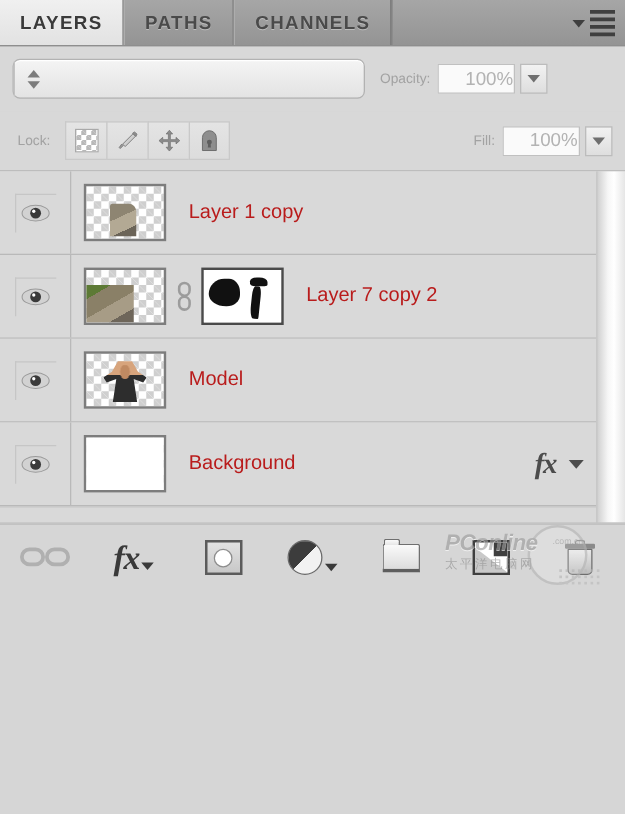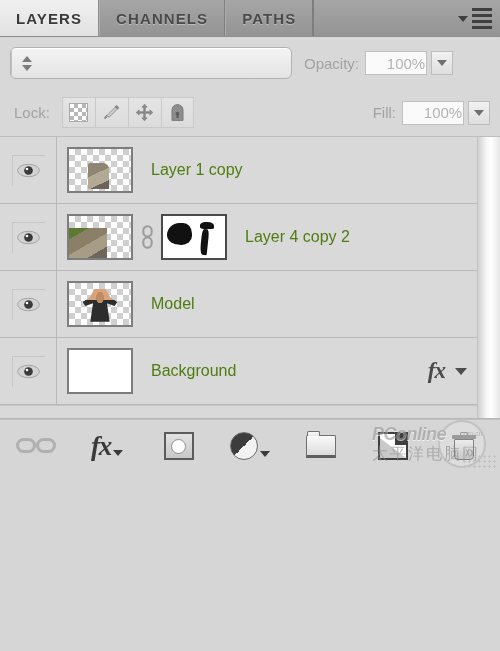--- a/index.html
+++ b/index.html
@@ -87,21 +87,21 @@
   }
   .spinner{
     width:30px;height:28px;
     border-left:1px solid #c3c3c3;
     display:flex;flex-direction:column;align-items:center;justify-content:center;gap:3px;
   }
   .sp-up{width:0;height:0;border-left:5px solid transparent;border-right:5px solid transparent;border-bottom:6px solid #7c7c7c;}
   .sp-dn{width:0;height:0;border-left:5px solid transparent;border-right:5px solid transparent;border-top:6px solid #7c7c7c;}
 
   .fieldlabel{
-    font-size:15px;color:#a2a2a2;
+    font-size:11px;color:#a2a2a2;
     margin-left:12px;margin-right:6px;
     white-space:nowrap;
   }
   .numfield{
     width:62px;height:24px;
     background:#fafafa;
     border:1px solid #c0c0c0;
     display:flex;align-items:center;justify-content:center;
     font-size:15px;color:#b3b3b3;
     box-sizing:border-box;
@@ -224,21 +224,21 @@
     width:66px;height:46px;
     border:2px solid #4a4a4a;
     background:#fff;
     box-sizing:border-box;
     position:relative;overflow:hidden;
     flex:0 0 auto;
     cursor:pointer;
   }
   .rowname{
     margin-left:18px;
-    font-size:16px;color:#4d7c0f;
+    font-size:16px;color:#b91c1c;
     white-space:nowrap;
     flex:1;
     overflow:hidden;
   }
   .row.selected .rowname{color:#1c1c1c;font-weight:bold;}
   .fxcell{
     display:flex;align-items:center;gap:10px;
     padding-right:10px;
   }
   .fx-glyph{
@@ -344,35 +344,35 @@
   }
   .trash .hand{
     position:absolute;top:-1px;left:8px;
     width:8px;height:4px;
     border:1px solid #8a8a8a;border-bottom:none;
     border-radius:2px 2px 0 0;box-sizing:border-box;
   }
 
   
   .watermark{
-    position:absolute;right:2px;bottom:0px;
+    position:absolute;right:18px;bottom:0px;
     width:126px;height:52px;
     pointer-events:none;
     opacity:.62;
   }
   .wm-text{
     position:absolute;left:0;top:4px;
     font-size:18px;font-weight:bold;font-style:italic;
     color:#9a9a9a;
     letter-spacing:-.5px;
     text-shadow:0 1px 0 #fff;
   }
   .wm-sub{
     position:absolute;left:0;top:24px;
-    font-size:16px;color:#8f8f8f;letter-spacing:2px;
+    font-size:10px;color:#8f8f8f;letter-spacing:2px;
     font-family:Liberation Serif, serif;
   }
   .wm-dom{
     position:absolute;left:86px;top:10px;
     font-size:7px;color:#a4a4a4;
   }
   .wm-seal{
     position:absolute;right:12px;top:0px;
     width:44px;height:44px;border-radius:50%;
     border:2px solid #b5b5b5;
@@ -430,24 +430,24 @@
 </head>
 <body>
 
 <div class="panel">
 
   <div class="tabbar">
     <div class="tab active">
       <span>LAYERS</span>
     </div>
     <div class="tab">
+      <span>PATHS</span>
+    </div>
+    <div class="tab">
       <span>CHANNELS</span>
-    </div>
-    <div class="tab">
-      <span>PATHS</span>
     </div>
     <div class="tabfill"></div>
     <div class="panelmenu">
       <span class="tri-down"></span>
       <span class="hamb">
           <i></i>
           <i></i>
           <i></i>
           <i></i>
         </span>
@@ -539,21 +539,21 @@
             <rect x="2.5" y="14.5" width="9" height="11" rx="4.5" fill="none" stroke="#9c9c9c" stroke-width="2.2"></rect>
           </svg>
         </div>
         <div class="maskthumb">
           <span class="mask-art">
             <span class="mask-blobA"></span>
             <span class="mask-blobD"></span>
             <span class="mask-blobC"></span>
           </span>
         </div>
-        <div class="rowname">Layer 4 copy 2</div>
+        <div class="rowname">Layer 7 copy 2</div>
       </div>
 
 
       <div class="row">
         <div class="eyecell">
           <span class="eyebox">
             <svg width="25" height="15" viewBox="0 0 30 18">
               <ellipse cx="15" cy="9" rx="13" ry="7.5" fill="#d2d2d2" stroke="#9a9a9a" stroke-width="1"></ellipse>
               <ellipse cx="15" cy="9" rx="5.2" ry="5.2" fill="#3a3a3a"></ellipse>
               <ellipse cx="13.2" cy="7.2" rx="1.6" ry="1.6" fill="#fff"></ellipse>

